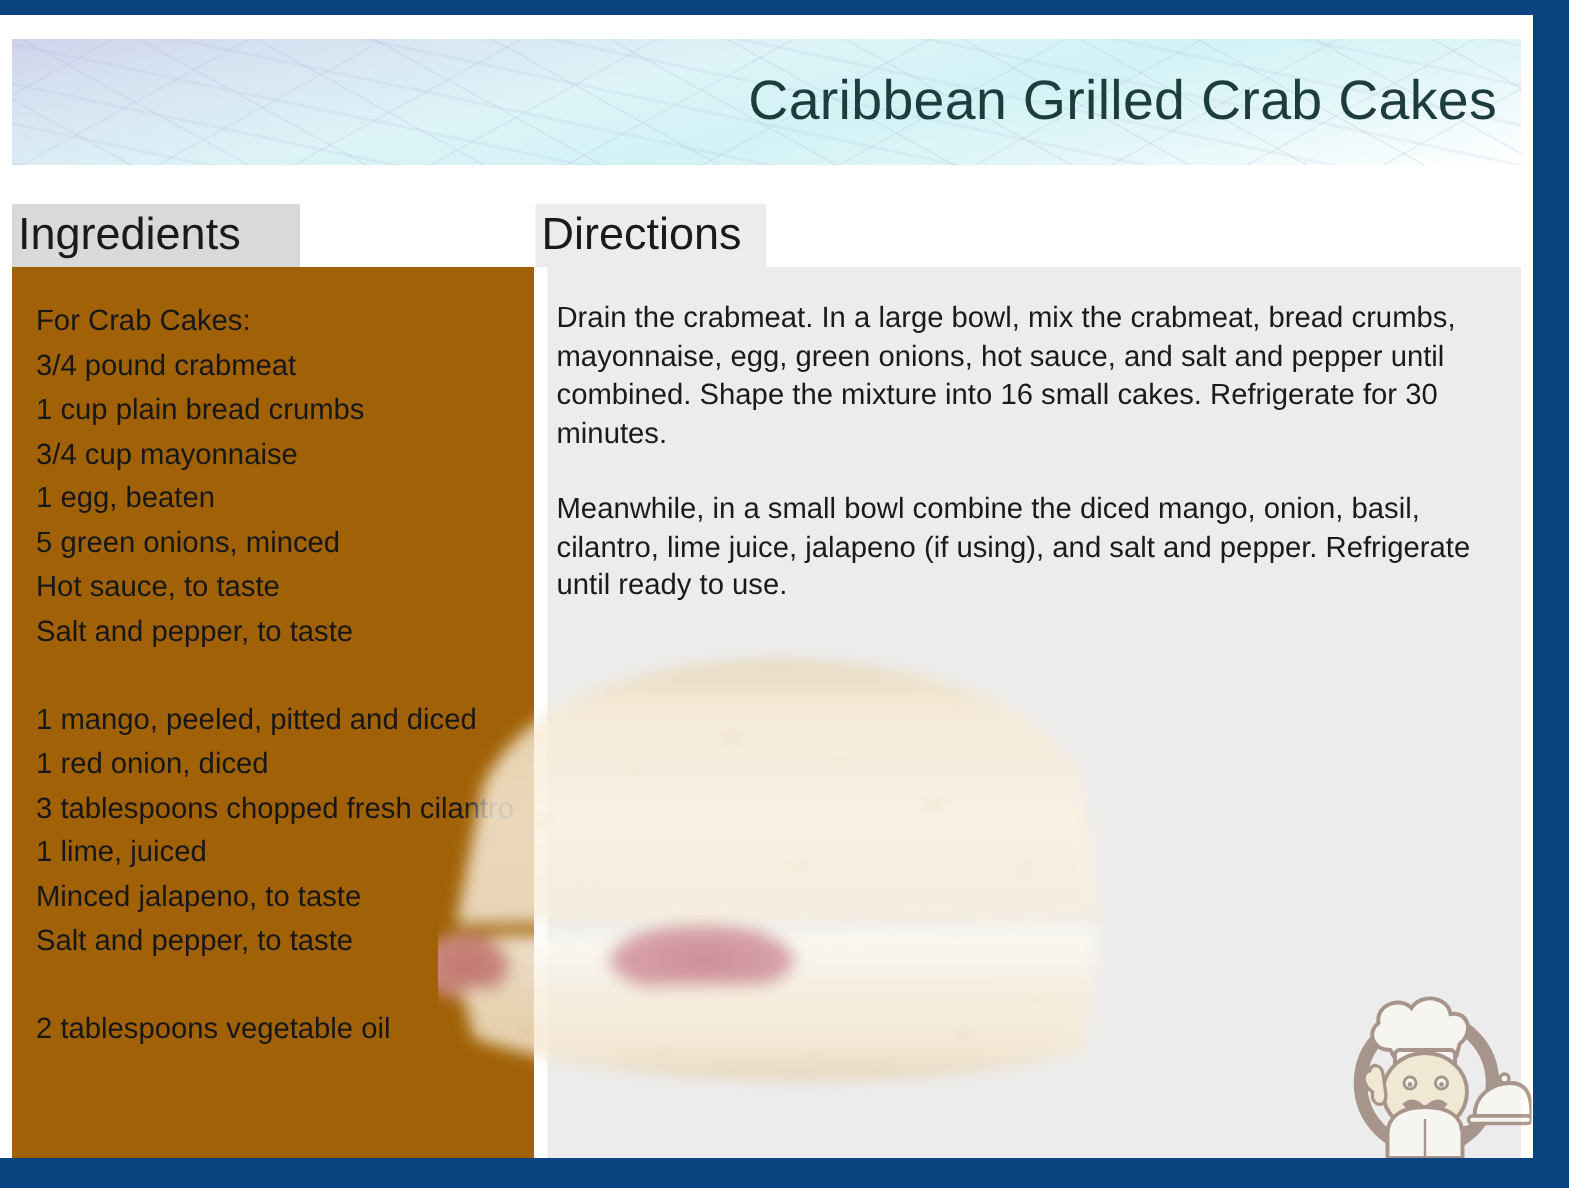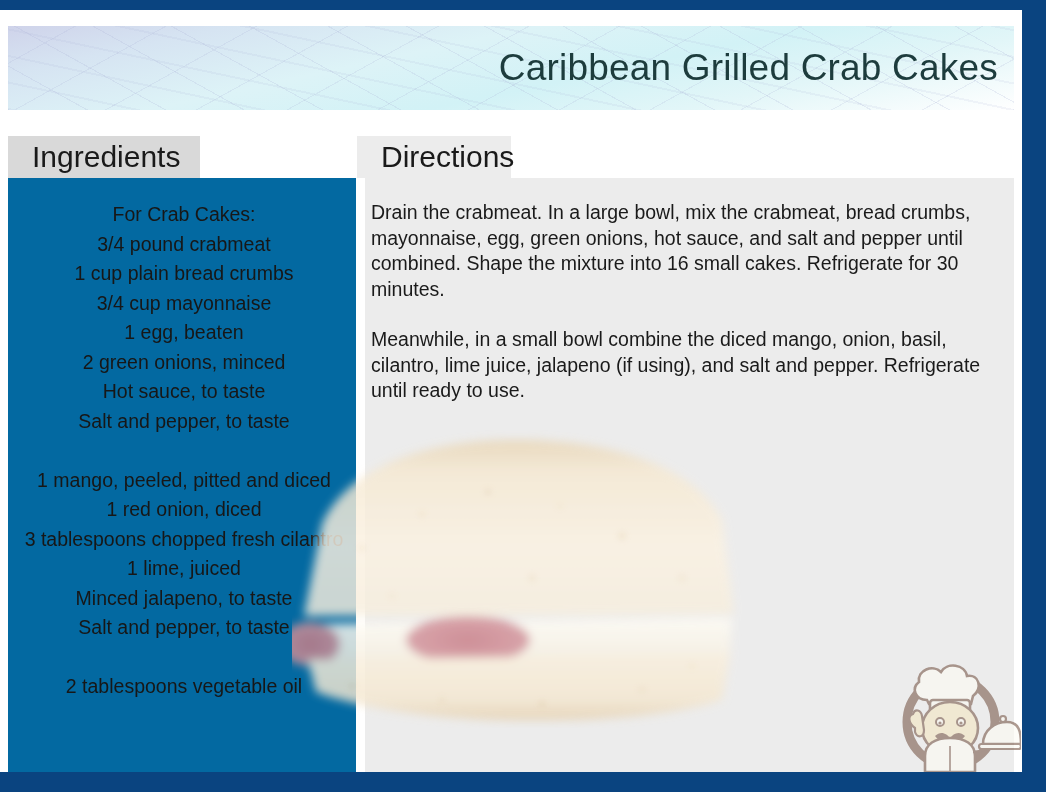--- a/index.html
+++ b/index.html
@@ -75,21 +75,21 @@
     letter-spacing: 0.2px;
   }
 
   
   .tab {
     position: absolute;
     height: 42px;
     line-height: 42px;
     font-size: 30px;
     color: #1a1a1a;
-    padding-left: 24px;
+    padding-left: 4px;
     box-sizing: border-box;
     white-space: nowrap;
   }
   .tab-ingredients {
     left: 8px;
     top: 126px;
     width: 192px;
     background: #d9d9d9;
   }
   .tab-directions {
@@ -103,23 +103,22 @@
   .panel {
     position: absolute;
     box-sizing: border-box;
     overflow: hidden;
   }
   .panel-ingredients {
     left: 8px;
     top: 168px;
     width: 348px;
     height: 594px;
-    background: #0369a1;
+    background: #a16207;
     padding: 22px 12px 0 16px;
-    text-align: center;
   }
   .panel-directions {
     left: 365px;
     top: 168px;
     width: 649px;
     height: 594px;
     background: #ececec;
     padding: 22px 20px 0 6px;
   }
 
@@ -174,21 +173,21 @@
     <div class="tab tab-ingredients">Ingredients</div>
 
     <div class="tab tab-directions">Directions</div>
 
     <div class="panel panel-ingredients">
       <div class="ing-line">For Crab Cakes:</div>
       <div class="ing-line">3/4 pound crabmeat</div>
       <div class="ing-line">1 cup plain bread crumbs</div>
       <div class="ing-line">3/4 cup mayonnaise</div>
       <div class="ing-line">1 egg, beaten</div>
-      <div class="ing-line">2 green onions, minced</div>
+      <div class="ing-line">5 green onions, minced</div>
       <div class="ing-line">Hot sauce, to taste</div>
       <div class="ing-line">Salt and pepper, to taste</div>
       <div class="ing-line spacer"></div>
       <div class="ing-line">1 mango, peeled, pitted and diced</div>
       <div class="ing-line">1 red onion, diced</div>
       <div class="ing-line wrap">3 tablespoons chopped fresh cilantro</div>
       <div class="ing-line">1 lime, juiced</div>
       <div class="ing-line">Minced jalapeno, to taste</div>
       <div class="ing-line">Salt and pepper, to taste</div>
       <div class="ing-line spacer"></div>

